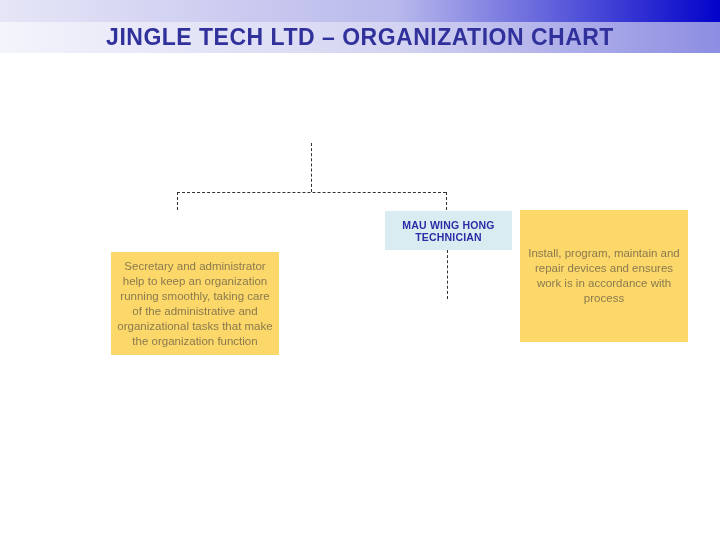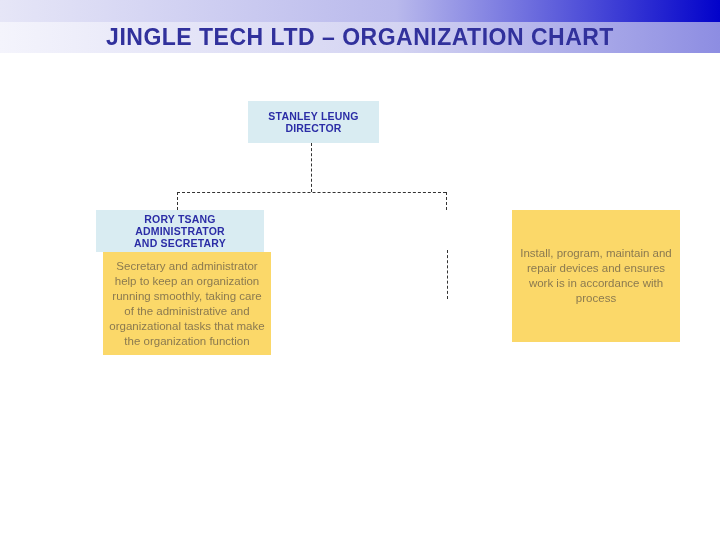--- a/index.html
+++ b/index.html
@@ -59,20 +59,21 @@
     position: absolute;
     background: #fbd869;
     display: flex;
     align-items: center;
     justify-content: center;
     text-align: center;
     color: #8b7a50;
     font-size: 11.5px;
     line-height: 15px;
     white-space: pre-line;
+    margin-left: 8px;
   }
   .node-director    { left: 248px; top:  48px; width: 131px; height: 42px; }
   .node-admin       { left:  96px; top: 157px; width: 168px; height: 42px; }
   .note-admin       { left:  103px; top: 199px; width: 168px; height: 103px; }
   .node-technician  { left: 385px; top: 158px; width: 127px; height: 39px; }
   .note-technician  { left: 512px; top: 157px; width: 168px; height: 132px; }
   .node-consultant  { left: 385px; top: 246px; width: 127px; height: 42px; }
 
   .vline {
     position: absolute;
@@ -102,34 +103,31 @@
   </div>
 
   <div class="canvas">
 
     <div class="vline conn-director-drop"></div>
     <div class="hline conn-horizontal"></div>
     <div class="vline conn-admin-drop"></div>
     <div class="vline conn-technician-drop"></div>
     <div class="vline conn-consultant-drop"></div>
 
-    <div class="node node-director">STANLEY LEUNG
-DIRECTOR</div>
 
-    <div class="node node-admin">RORY TSANG
-ADMINISTRATOR
-AND SECRETARY</div>
 
     <div class="note note-admin">Secretary and administrator
 help to keep an organization
 running smoothly, taking care
 of the administrative and
 organizational tasks that make
 the organization function</div>
 
+    <div class="node node-technician">MAU WING HONG
+TECHNICIAN</div>
 
     <div class="note note-technician">Install, program, maintain and
 repair devices and ensures
 work is in accordance with
 process</div>
 
 
   </div>
 </div>
 

